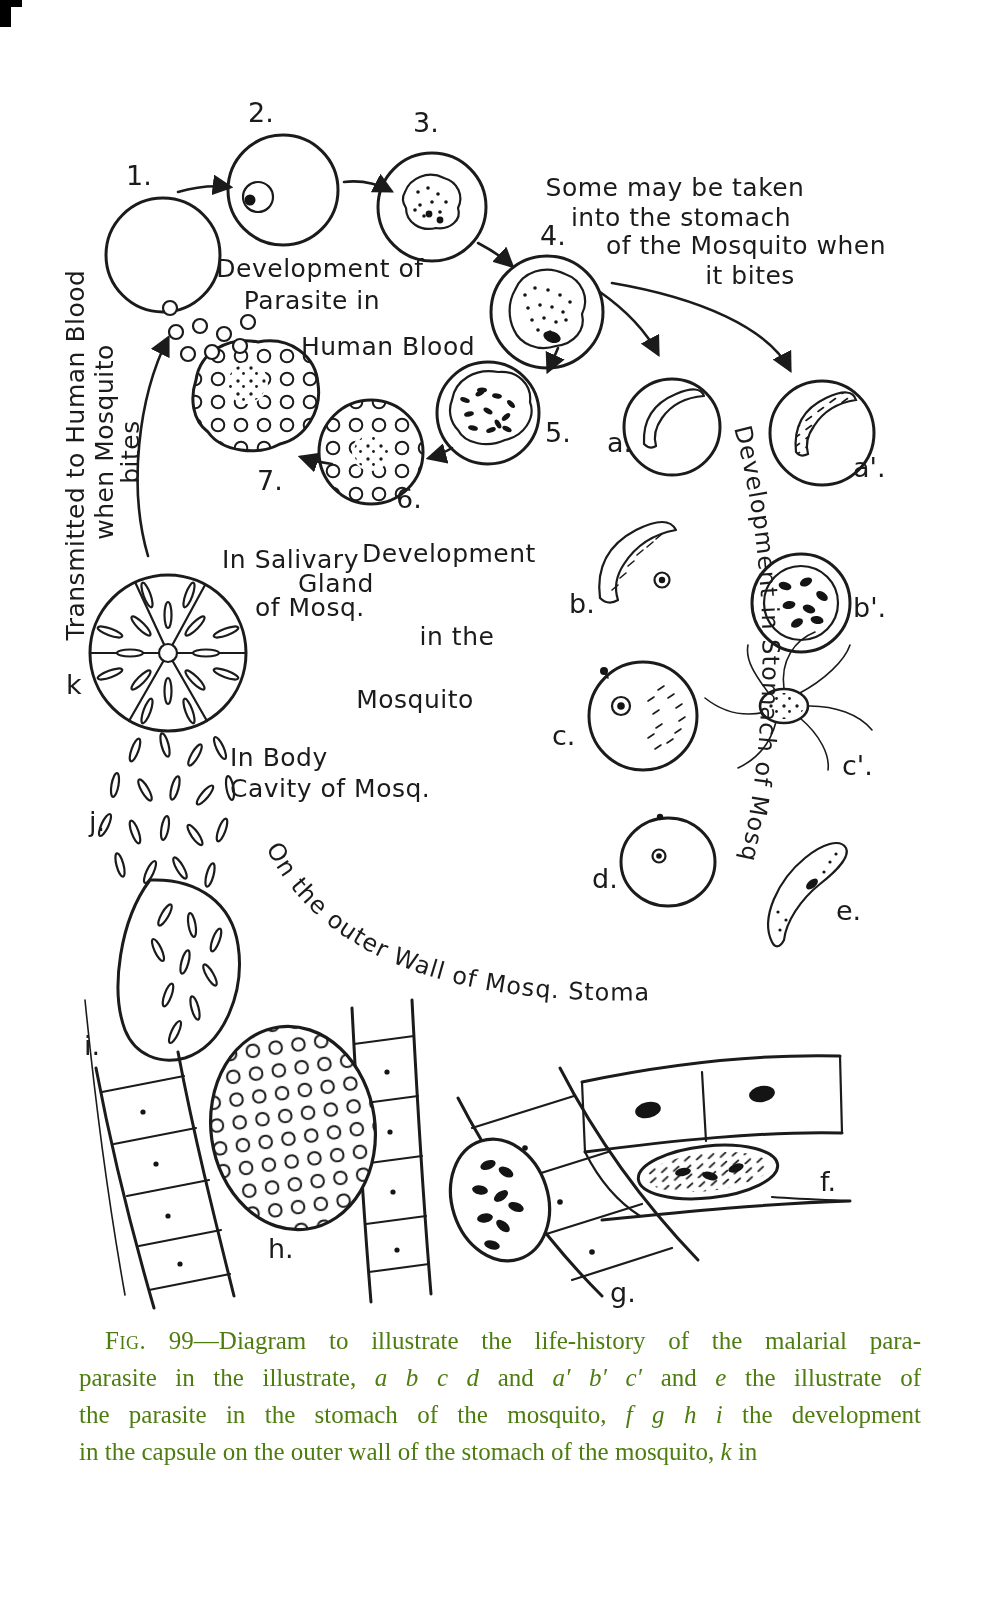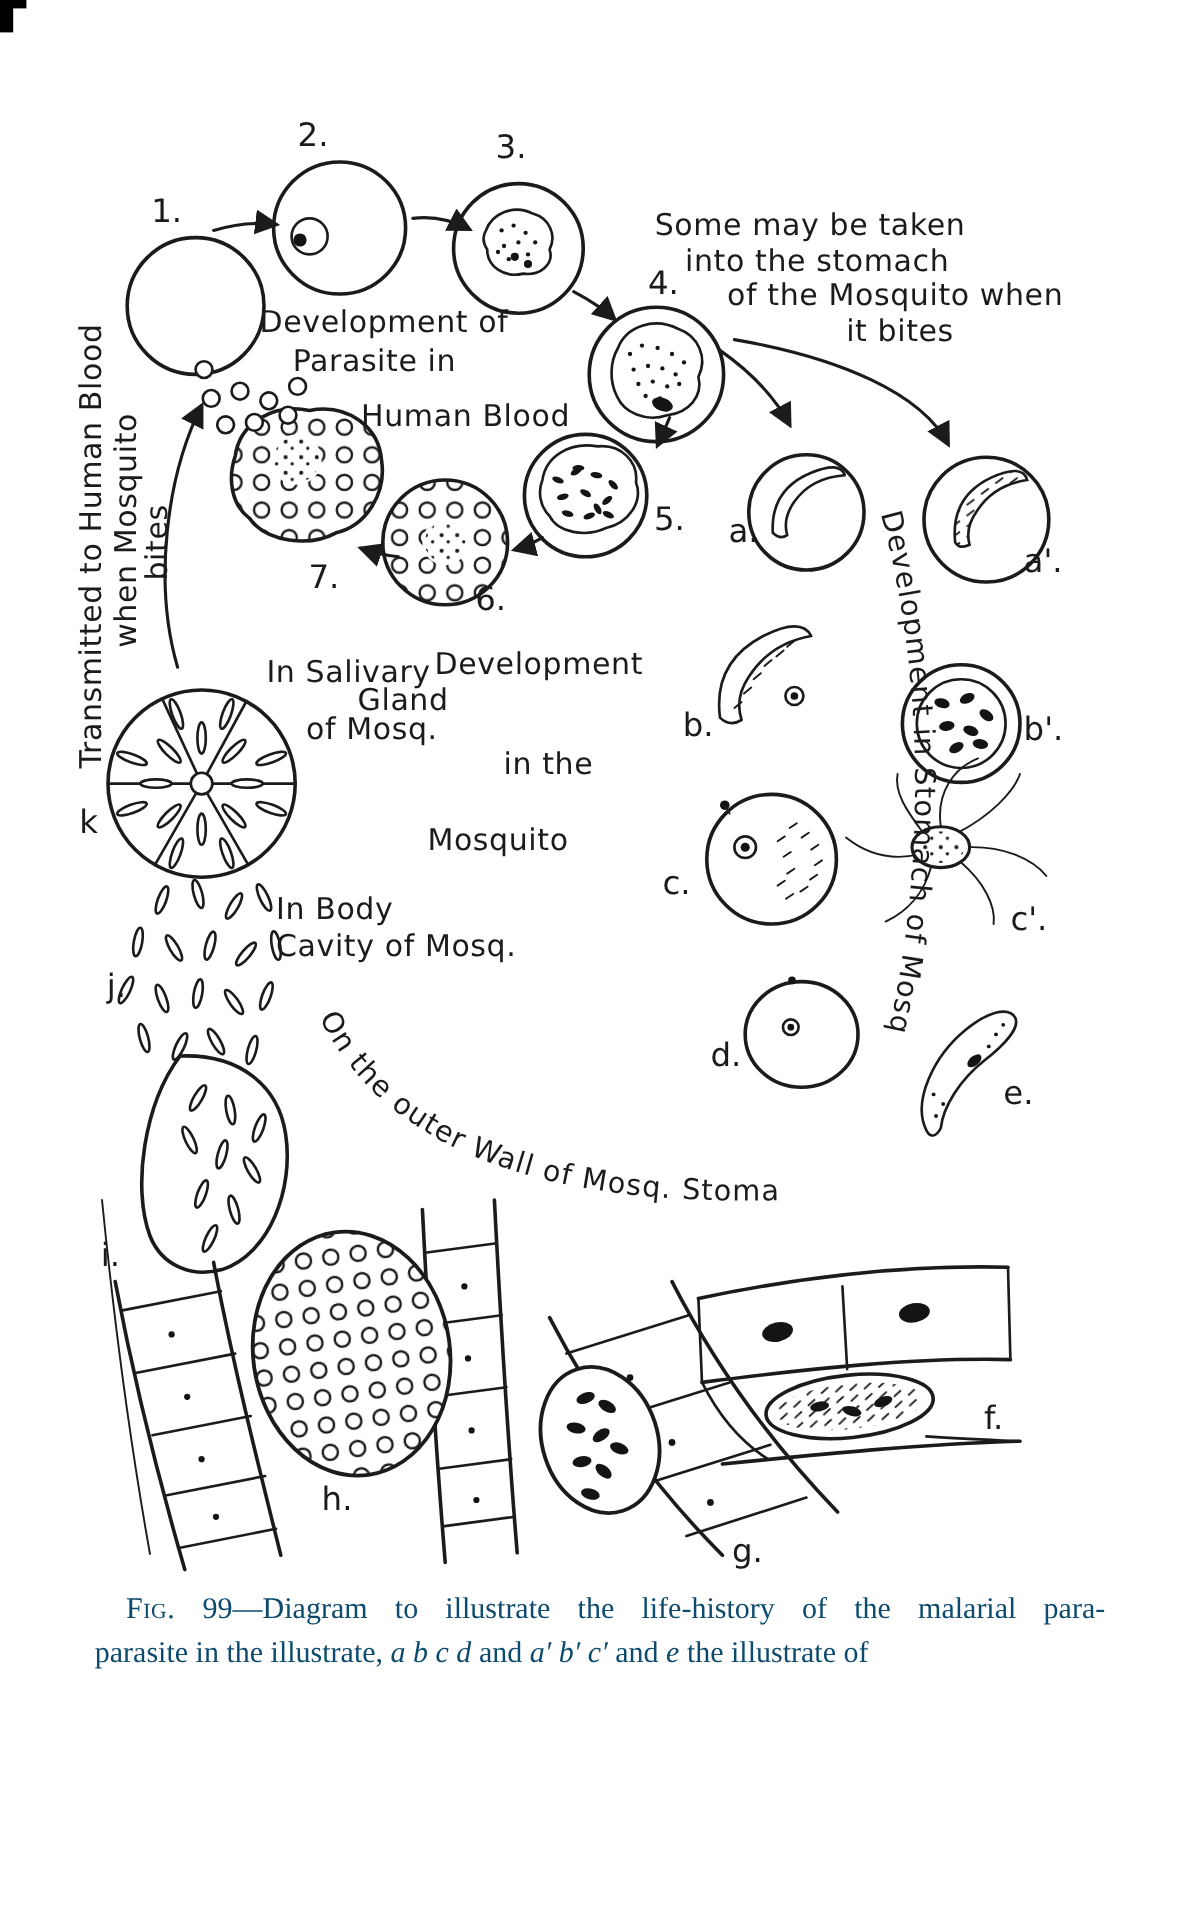--- a/index.html
+++ b/index.html
@@ -18,21 +18,21 @@
   .arrow{fill:none;stroke:#1b1b1b;stroke-width:2.6;stroke-linecap:round;}
   
   .hand{font-family:"DejaVu Sans",sans-serif;fill:#1b1b1b;}
   .lbl{font-size:27px;}
   .note{font-size:25px;letter-spacing:.5px;}
   .curvetxt{font-size:24px;letter-spacing:1px;}
   
   .caption{
     position:absolute;left:79px;top:1322px;width:842px;
     font-family:"Liberation Serif","DejaVu Serif",serif;
-    font-size:25px;line-height:37px;color:#0c4a6e;
+    font-size:25px;line-height:37px;color:#4d7c0f;
   }
   .cap-line{text-align:justify;text-align-last:justify;}
   .cap-line:first-child{text-indent:26px;}
   .cap-line:last-child{text-align-last:left;}
   .it{font-style:italic;}
   .sc{font-variant:small-caps;letter-spacing:.5px;}
   
   .scan-mark{position:absolute;background:#000;}
 </style>
 </head>
@@ -461,15 +461,17 @@
       </text>
       <text class="curvetxt">
         <textPath href="#wallCurve">On the outer Wall of Mosq. Stomach</textPath>
       </text>
     </g>
   </svg>
 
   <figcaption class="caption">
       <div class="cap-line"><span class="sc">Fig.</span><span> 99—Diagram to illustrate the life-history of the malarial para-</span></div>
       <div class="cap-line"><span>parasite in the illustrate, </span><span class="it">a b c d</span><span> and </span><span class="it">a′ b′ c′</span><span> and </span><span class="it">e</span><span> the illustrate of</span></div>
+      <div class="cap-line"><span>the parasite in the stomach of the mosquito, </span><span class="it">f g h i</span><span> the development</span></div>
+      <div class="cap-line"><span>in the capsule on the outer wall of the stomach of the mosquito, </span><span class="it">k</span><span> in</span></div>
     </figcaption>
 
 </div>
 
 </body></html>

